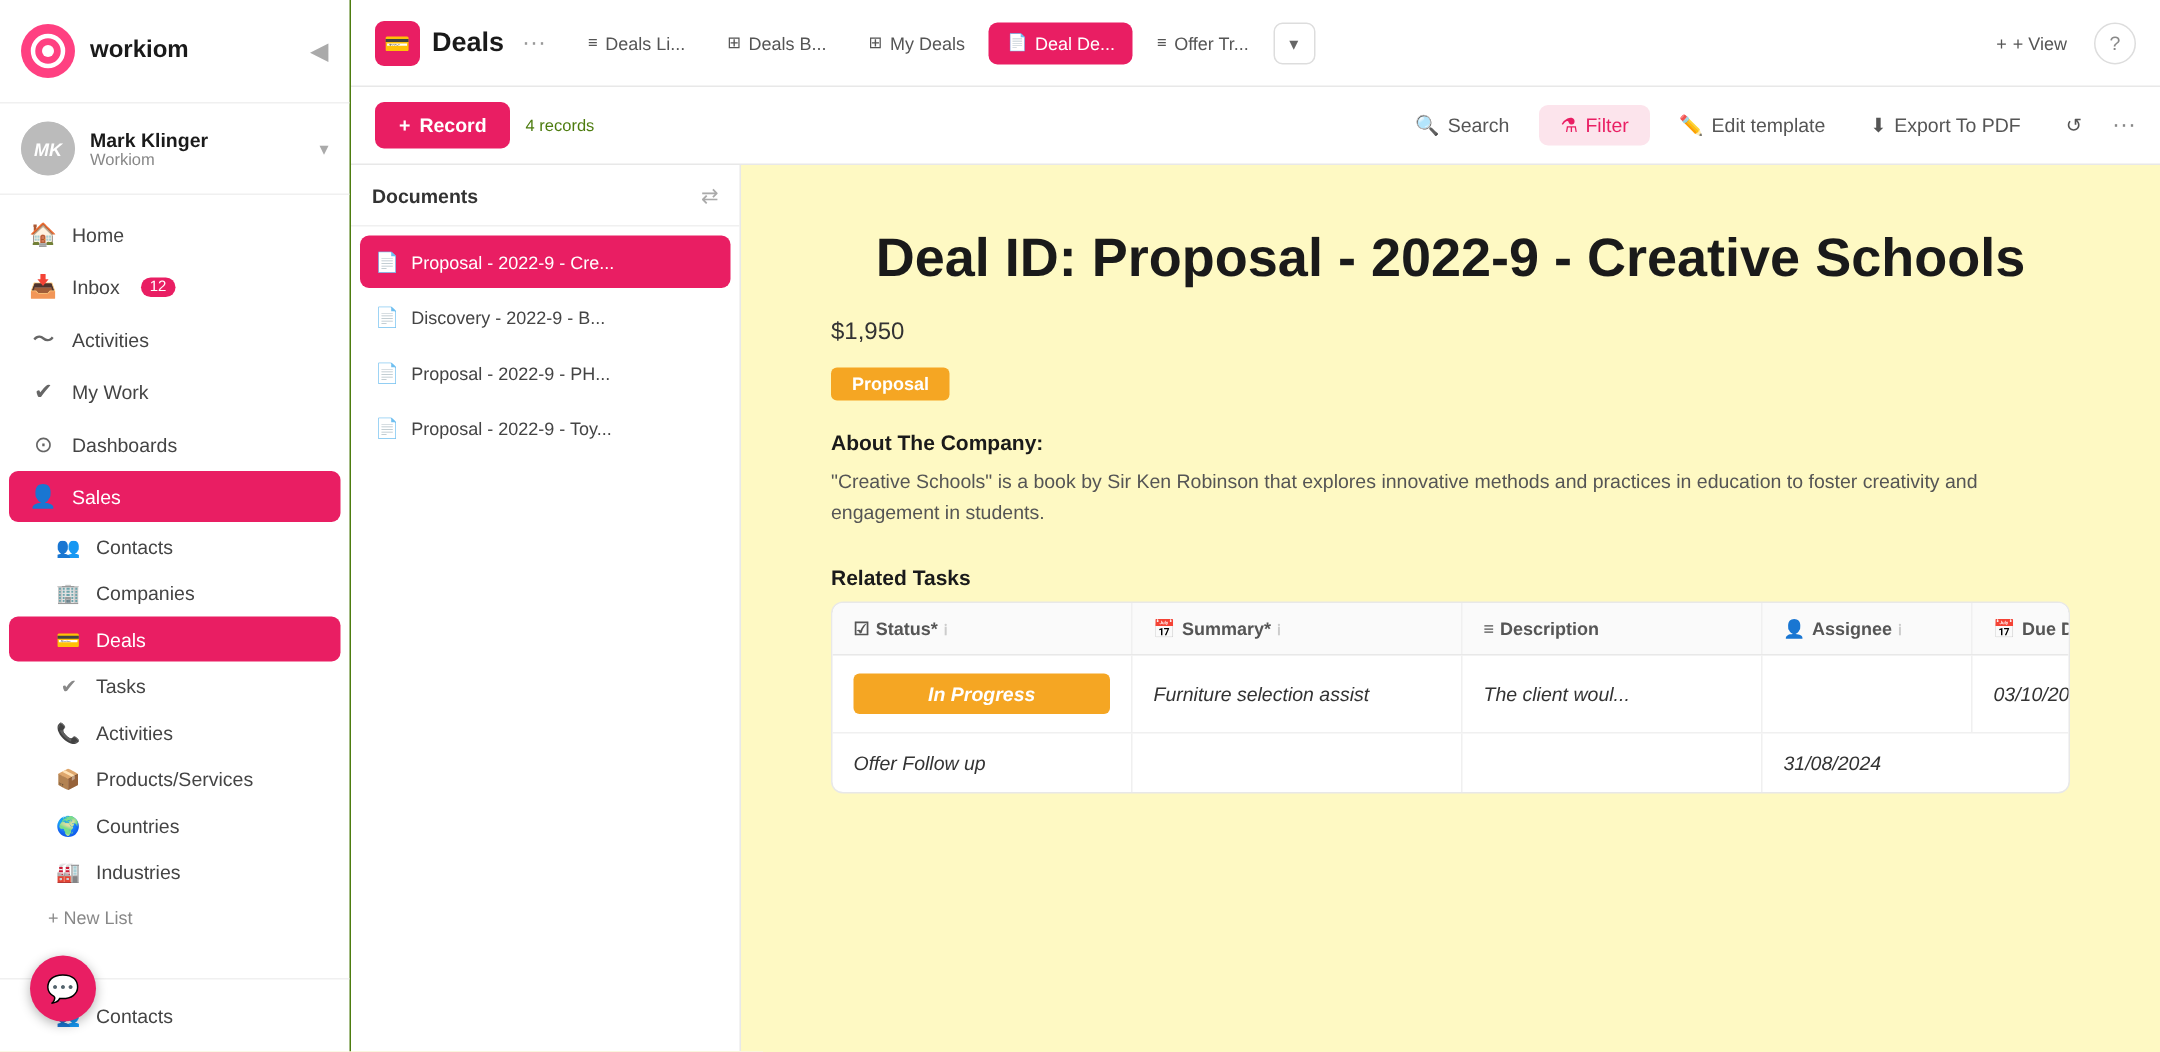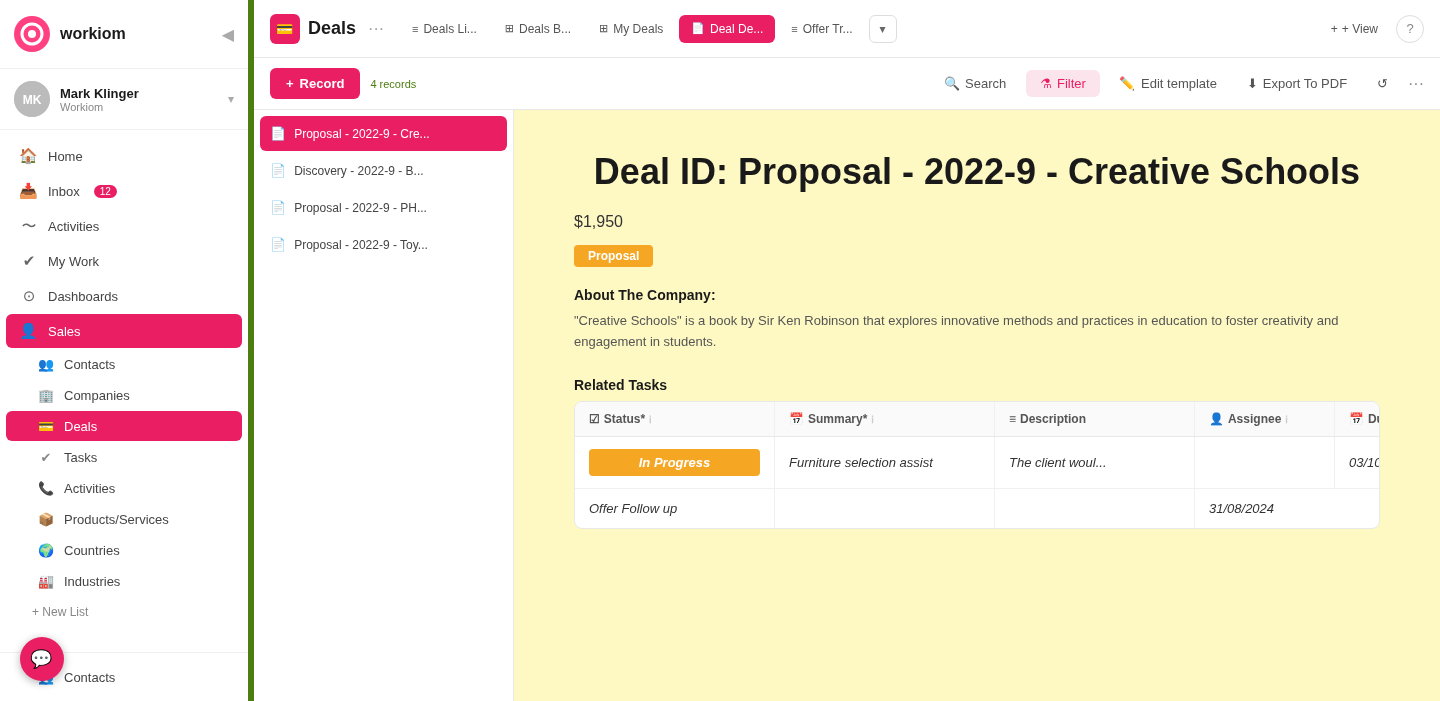--- a/index.html
+++ b/index.html
@@ -1,26 +1,26 @@
 <!DOCTYPE html>
 <html><head>
   <meta charset="utf-8">
   <style>
     * { box-sizing: border-box; margin: 0; padding: 0; }
     body { font-family: -apple-system, BlinkMacSystemFont, 'Segoe UI', sans-serif; background: #f5f5f5; display: flex; height: 701px; overflow: hidden; }
 
     
-    .sidebar { width: 254px; background: #fff; border-right: 6px solid #4d7c0f; display: flex; flex-direction: column; height: 100%; flex-shrink: 0; }
+    .sidebar { width: 234px; background: #fff; border-right: 1px solid #4d7c0f; display: flex; flex-direction: column; height: 100%; flex-shrink: 0; }
     .sidebar-header { display: flex; align-items: center; padding: 16px 14px; gap: 10px; border-bottom: 1px solid #f0f0f0; }
     .sidebar-logo { width: 36px; height: 36px; }
     .sidebar-brand { font-size: 16px; font-weight: 700; color: #1a1a1a; }
     .sidebar-collapse-btn { margin-left: auto; color: #aaa; cursor: pointer; font-size: 16px; }
 
     .sidebar-user { display: flex; align-items: center; gap: 10px; padding: 12px 14px; border-bottom: 1px solid #f0f0f0; }
-    .user-avatar { width: 36px; height: 36px; border-radius: 50%; background: #c0c0c0; display: flex; align-items: center; overflow: hidden; }
+    .user-avatar { width: 36px; height: 36px; border-radius: 50%; background: #c0c0c0; display: flex; align-items: center; overflow: hidden; font-style: italic; }
     .user-info { flex: 1; }
     .user-name { font-size: 13px; font-weight: 600; color: #1a1a1a; }
     .user-company { font-size: 11px; color: #888; }
     .user-chevron { color: #aaa; font-size: 12px; }
 
     .sidebar-nav { flex: 1; overflow-y: auto; padding: 8px 0; }
     .nav-item { display: flex; align-items: center; gap: 10px; padding: 8px 14px; cursor: pointer; color: #444; font-size: 13px; border-radius: 6px; margin: 1px 6px; }
     .nav-item.active { background: #e91e63; color: #fff; }
     .nav-item.active .nav-icon { color: #fff; }
     .nav-icon { width: 18px; height: 18px; display: flex; align-items: center; justify-content: center; font-size: 15px; color: #666; flex-shrink: 0; }
@@ -265,20 +265,24 @@
     </button>
     <button class="toolbar-action">
       <span>↺</span>
     </button>
     <span class="toolbar-dots">···</span>
   </div>
 
   <div class="content">
 
     <div class="documents-panel">
+      <div class="documents-header">
+        <span class="documents-title">Documents</span>
+        <span class="documents-collapse">⇄</span>
+      </div>
       <div class="doc-list">
         <div class="doc-item active-doc">
           <span class="doc-icon">📄</span>
           <span class="doc-name">Proposal - 2022-9 - Cre...</span>
         </div>
         <div class="doc-item">
           <span class="doc-icon">📄</span>
           <span class="doc-name">Discovery - 2022-9 - B...</span>
         </div>
         <div class="doc-item">

